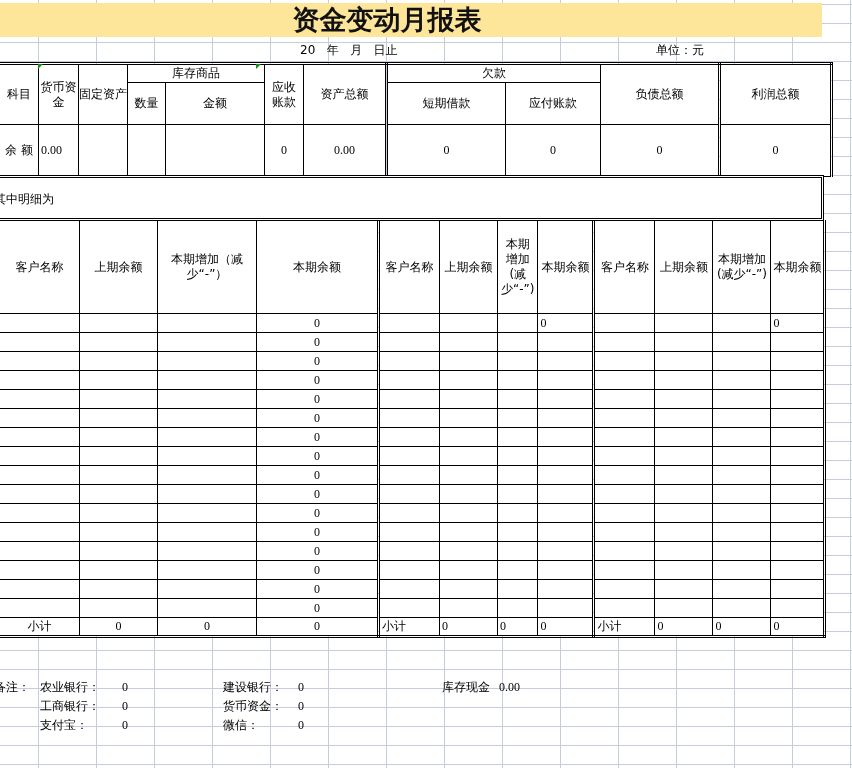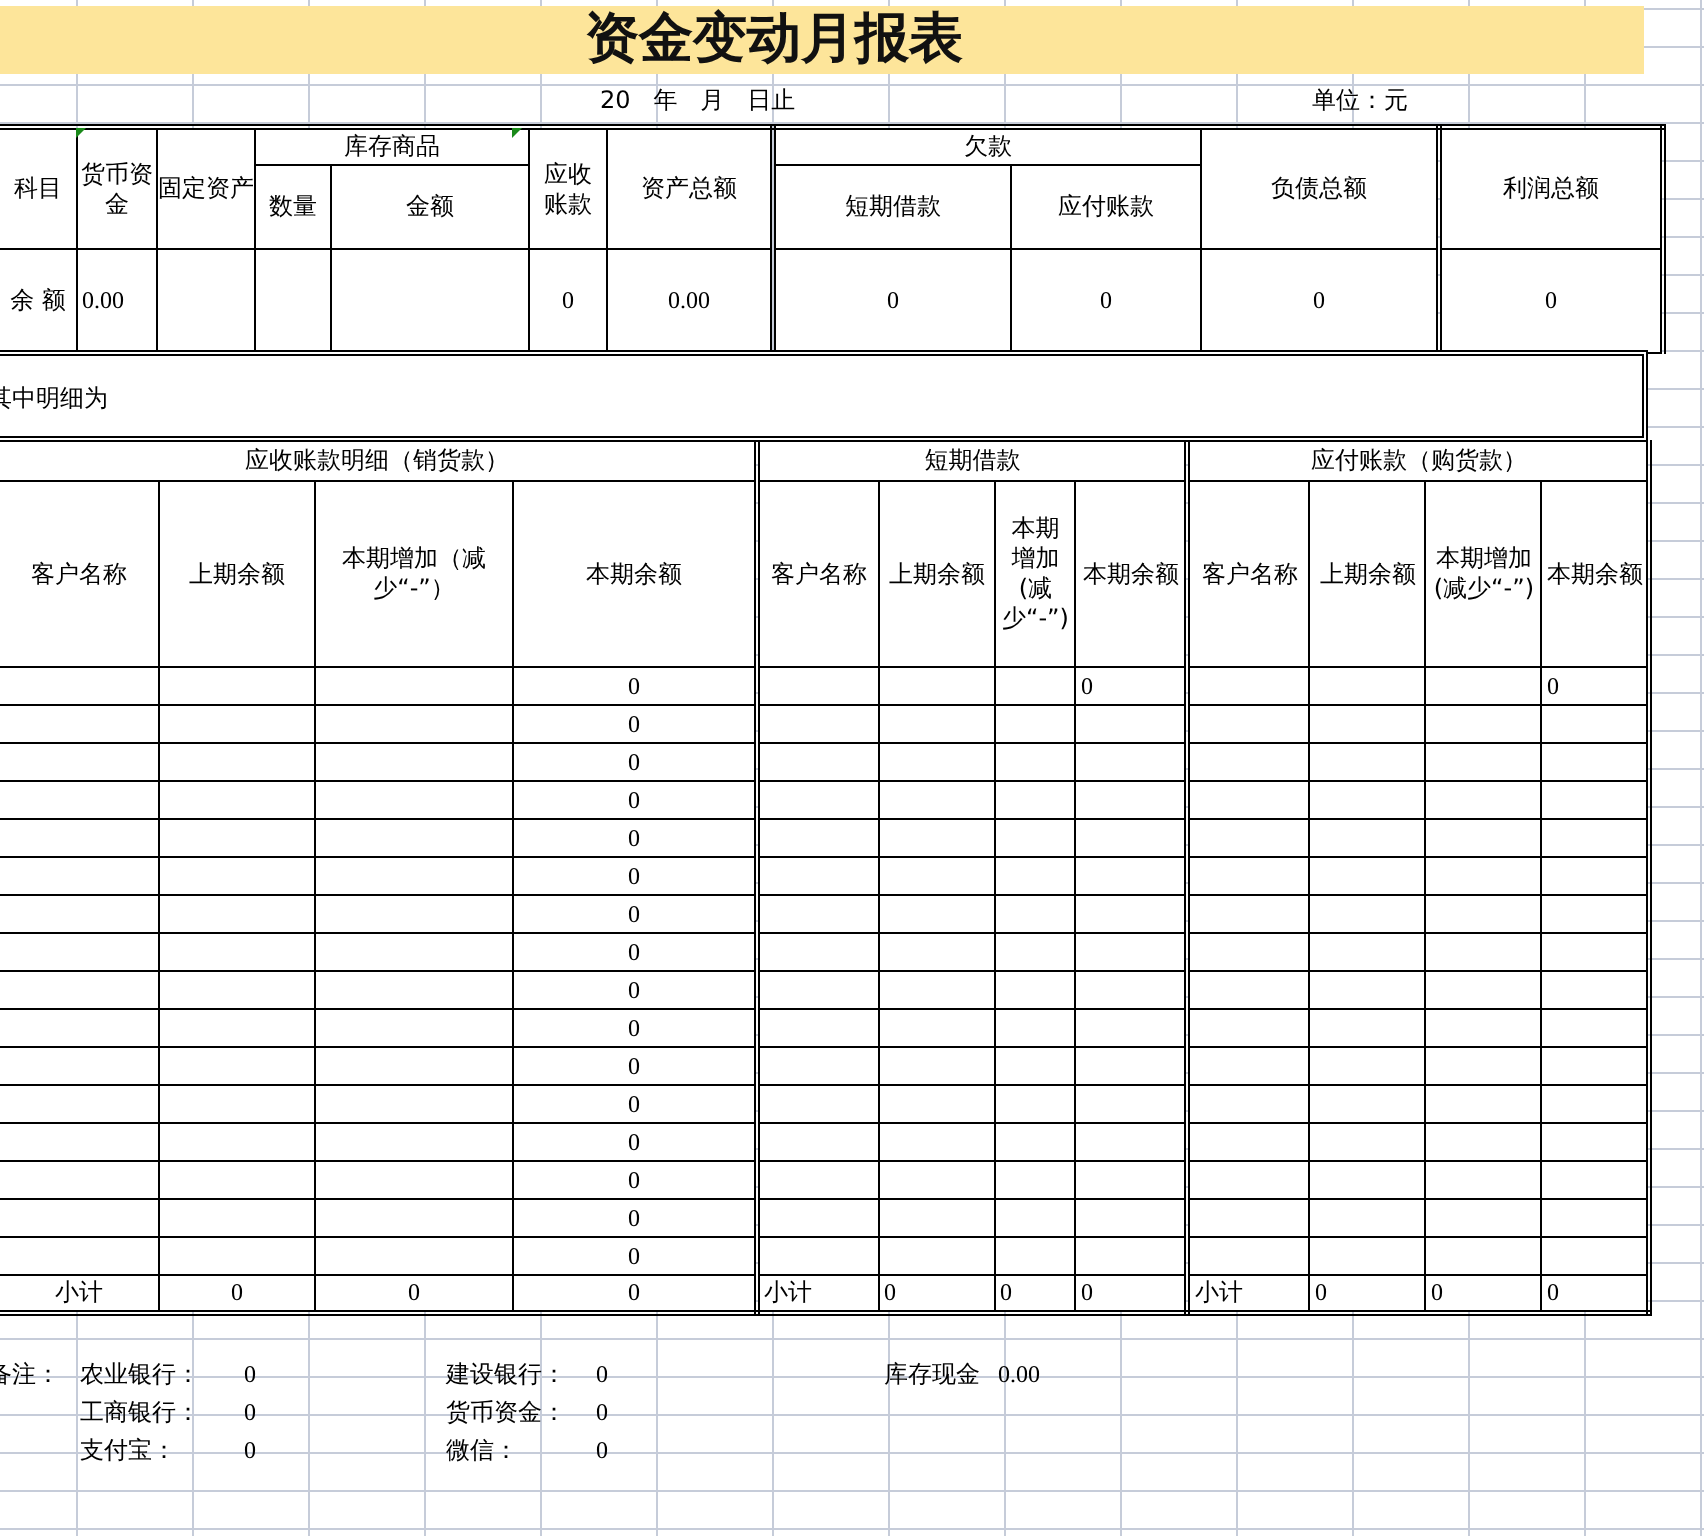--- a/index.html
+++ b/index.html
@@ -103,25 +103,20 @@
     <col style="width:61px">
       <col style="width:58px">
       <col style="width:39px">
       <col style="width:56px">
     <col style="width:61px">
       <col style="width:58px">
       <col style="width:58px">
       <col style="width:54px">
   </colgroup>
   <tbody>
-      <tr style="height:20px">
-    <td colspan="4" class="dbl-r">应收账款明细（销货款）</td>
-    <td colspan="4" class="dbl-r">短期借款</td>
-    <td colspan="4" class="dbl-r">应付账款（购货款）</td>
-  </tr>
   <tr style="height:93px">
     <td>客户名称</td>
     <td>上期余额</td>
     <td style="padding:0 4px;text-align:center;">本期增加（减少“-”）</td>
     <td class="dbl-r">本期余额</td>
     <td style="white-space:nowrap;">客户名称</td>
     <td style="white-space:nowrap;">上期余额</td>
     <td style="padding:0 3px;">本期增加(减少“-”)</td>
     <td class="dbl-r" style="white-space:nowrap;">本期余额</td>
     <td style="white-space:nowrap;">客户名称</td>

